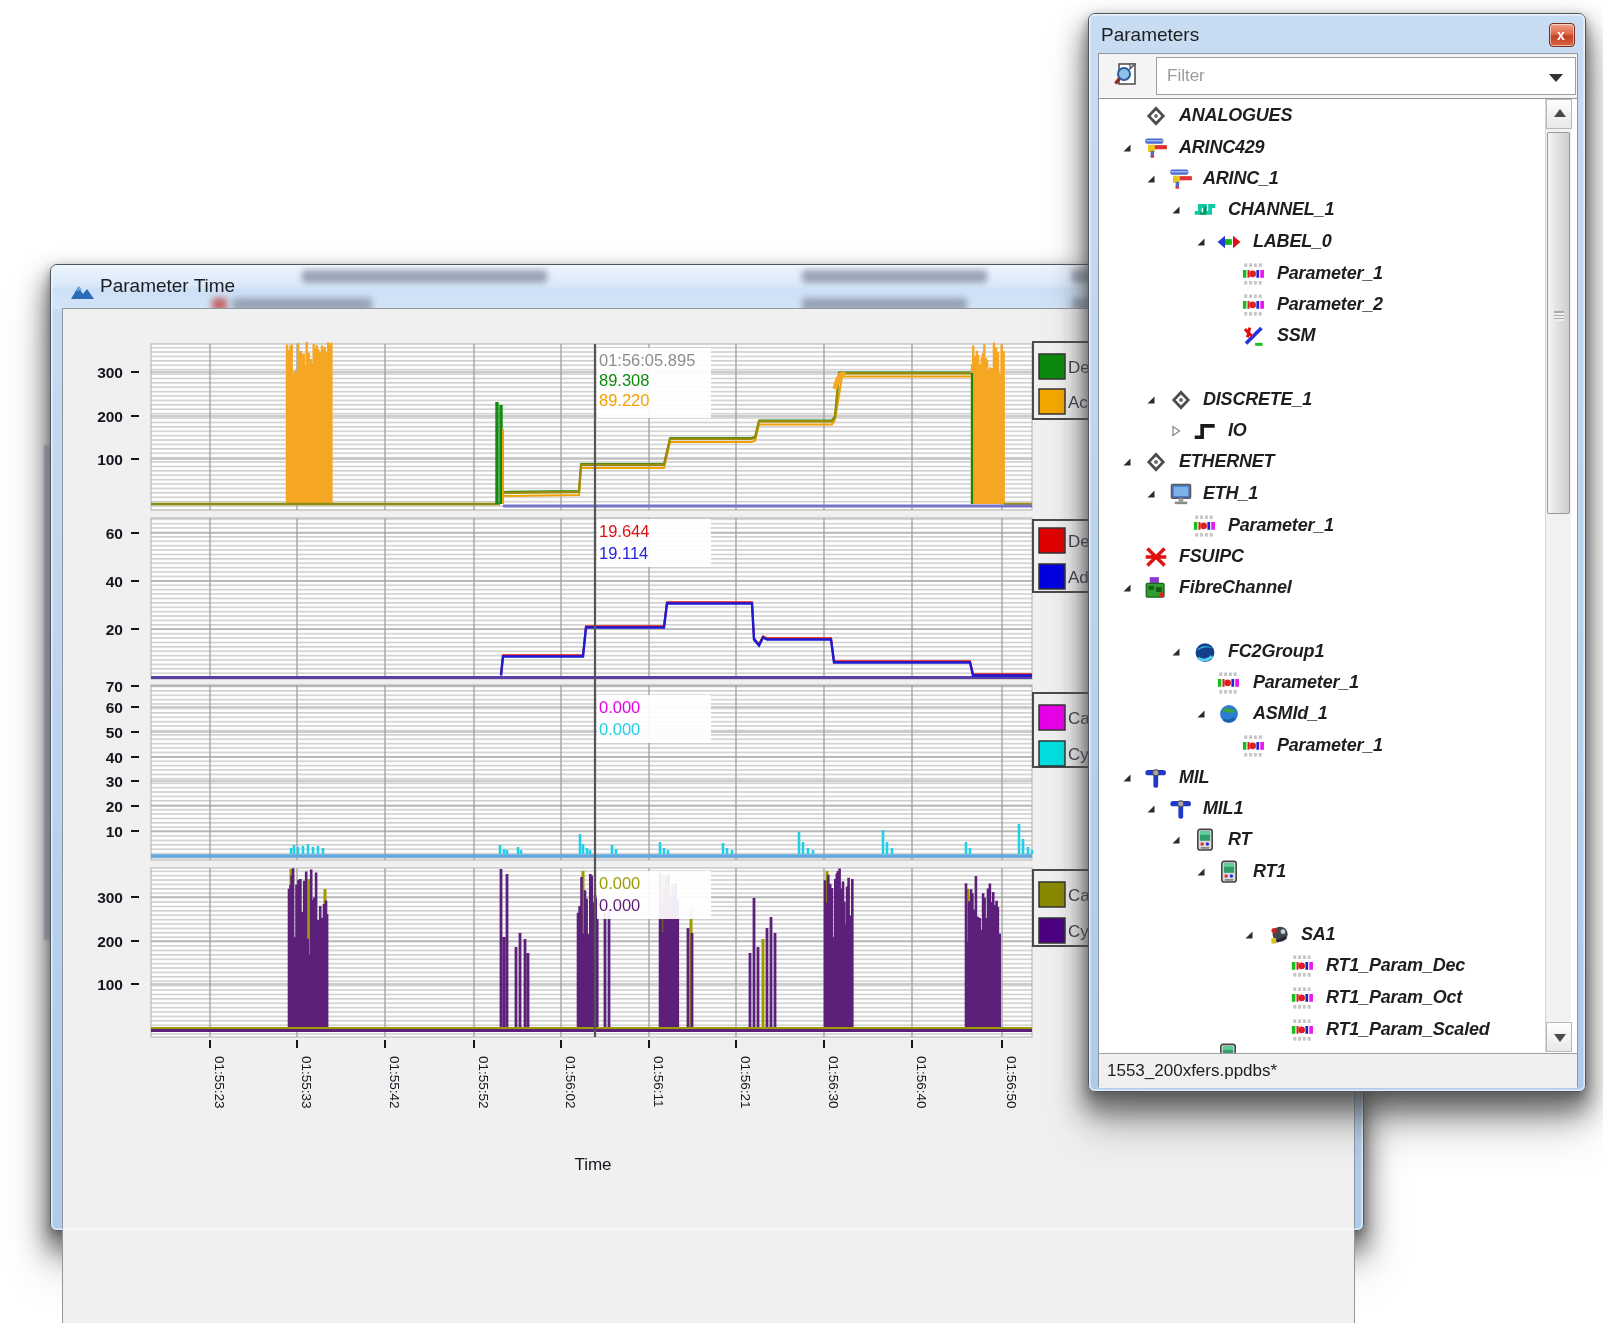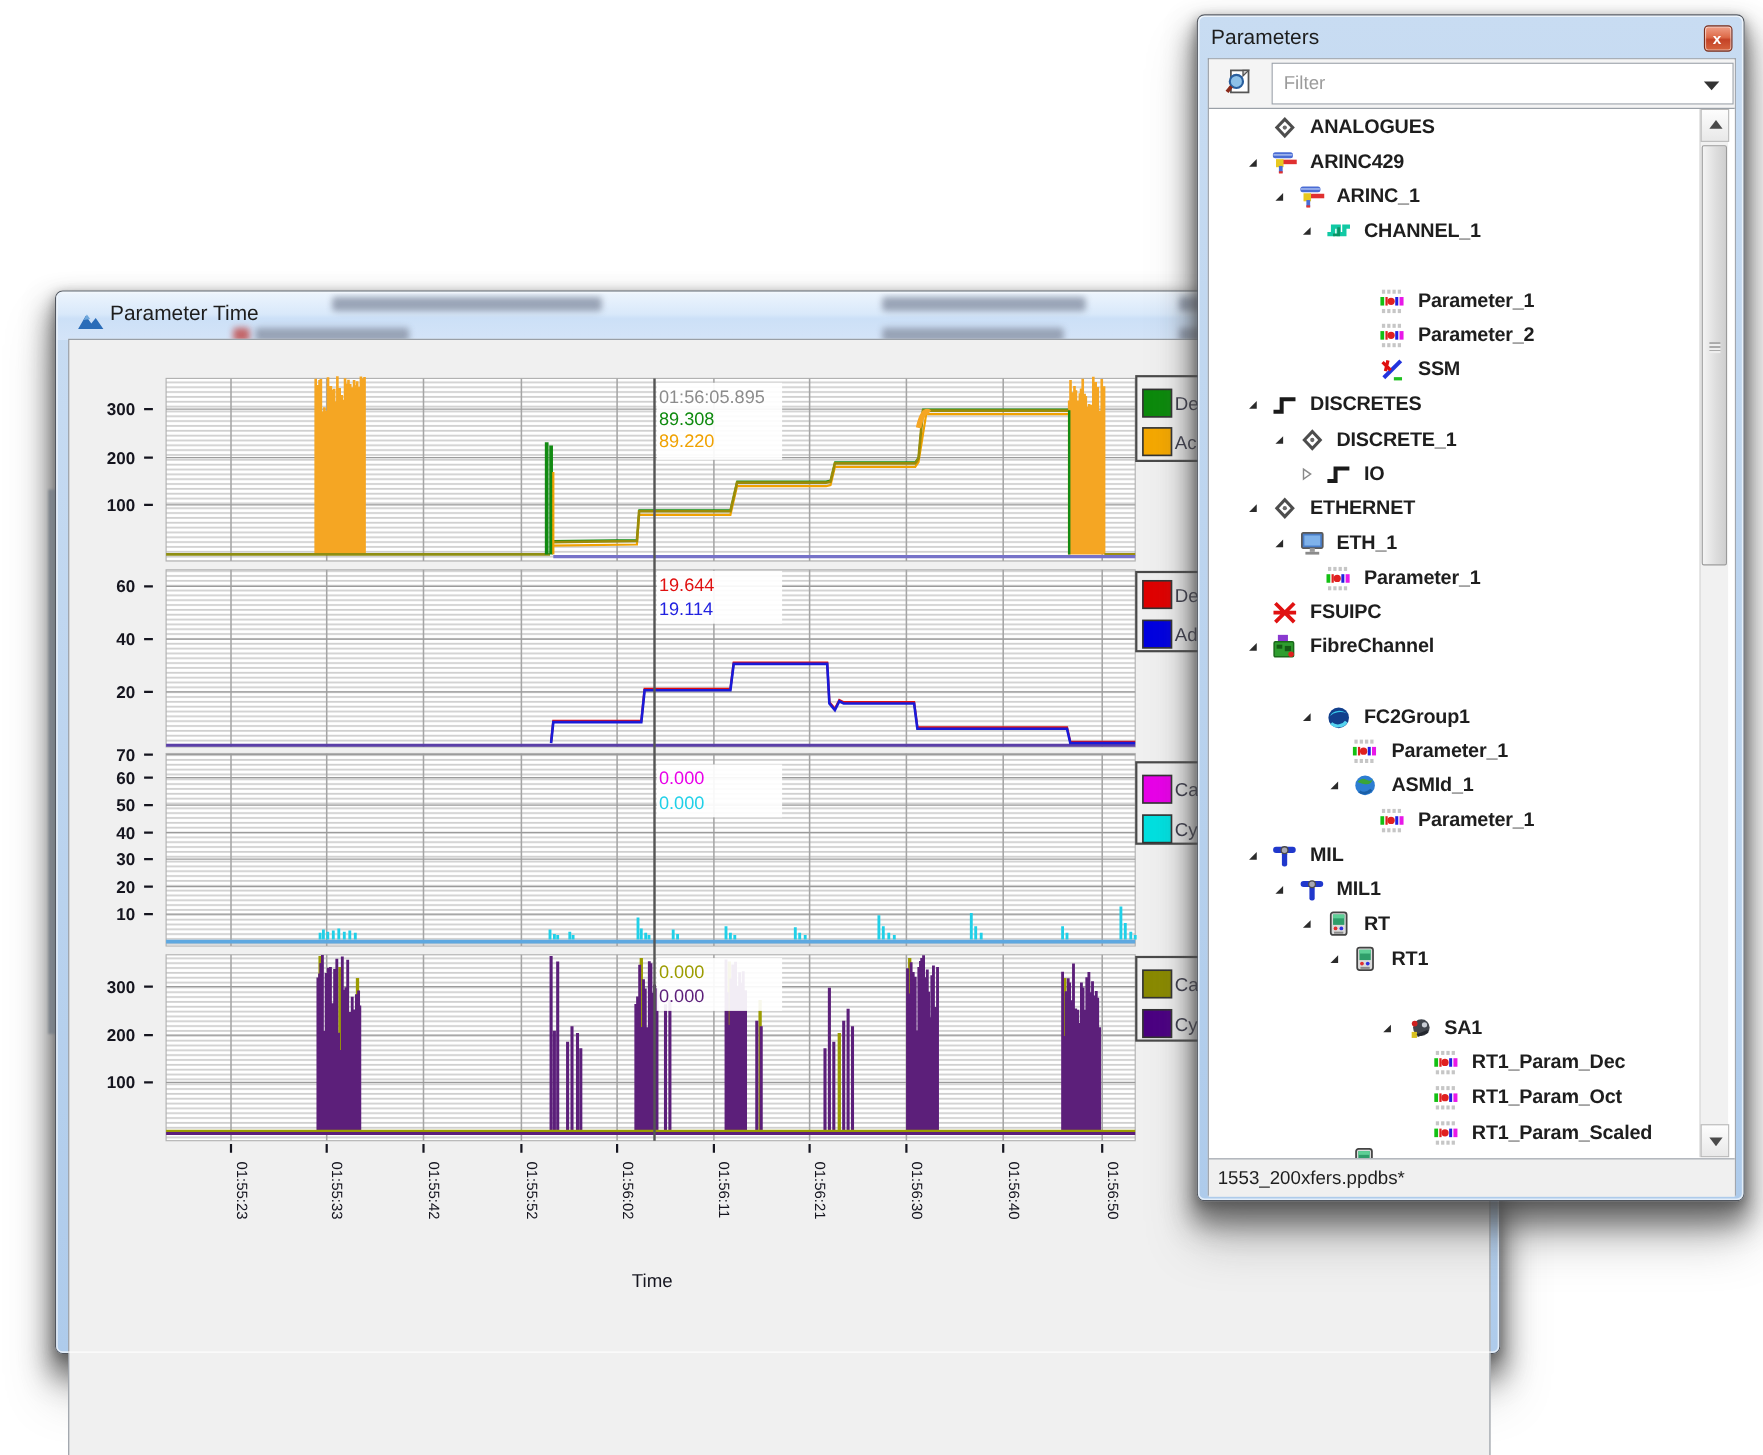--- a/index.html
+++ b/index.html
@@ -32,21 +32,21 @@
   background:#f0f0f0; border:1px solid #8f969e; border-bottom:none; }
 #toolbar { position:absolute; left:0; top:0; width:478px; height:44px; background:#f4f4f4; }
 #finput { position:absolute; left:57px; top:3px; width:420px; height:38px; background:#fff;
   border:1px solid #9aa0a8; }
 #finput span { position:absolute; left:10px; top:8px; color:#9b9b9b; font-size:17px; }
 #farrow { position:absolute; right:12px; top:16px; width:0; height:0;
   border-left:7px solid transparent; border-right:7px solid transparent; border-top:8px solid #333; }
 #ficon { position:absolute; left:14px; top:8px; width:28px; height:28px; }
 #treearea { position:absolute; left:0; top:44px; width:478px; height:955px; background:#fff;
   border-top:1px solid #8f969e; overflow:hidden; }
-.trow { position:absolute; left:12px; width:100%; height:31px; }
+.trow { position:absolute; left:0; width:100%; height:31px;font-style:italic; }
 .texp { position:absolute; top:7px; width:16px; height:16px; }
 .tico { position:absolute; top:3px; width:24px; height:24px; }
 .tlab { position:absolute; top:4px; font-size:18px; font-weight:600; color:#1e1e1e; letter-spacing:-0.2px; }
 #vsb { position:absolute; right:6px; top:0; width:26px; height:953px; background:#f1f1f1;
   border-left:1px solid #d4d4d4; }
 .sbtn { position:absolute; left:0; width:26px; height:30px; background:linear-gradient(#fdfdfd,#e8e8e8);
   border:1px solid #b8b8b8; }
 .sbtn .tri { position:absolute; left:7px; width:0; height:0;
   border-left:6px solid transparent; border-right:6px solid transparent; }
 #sbthumb { position:absolute; left:1px; top:33px; width:23px; height:382px; border-radius:2px;
@@ -348,46 +348,46 @@
         </div>
 <div class="trow" style="top:96px">
           <svg class="texp" style="left:69px">
             <use href="#i-exp"></use>
           </svg>
           <svg class="tico" style="left:94px">
             <use href="#i-wave"></use>
           </svg>
           <span class="tlab" style="left:129px">CHANNEL_1</span>
         </div>
+<div class="trow" style="top:128px">
+          <svg class="texp" style="left:94px">
+            <use href="#i-exp"></use>
+          </svg>
+          <svg class="tico" style="left:118px">
+            <use href="#i-label"></use>
+          </svg>
+          <span class="tlab" style="left:154px">LABEL_0</span>
+        </div>
 <div class="trow" style="top:160px">
           <svg class="tico" style="left:143px">
             <use href="#i-param"></use>
           </svg>
           <span class="tlab" style="left:178px">Parameter_1</span>
         </div>
 <div class="trow" style="top:191px">
           <svg class="tico" style="left:143px">
             <use href="#i-param"></use>
           </svg>
           <span class="tlab" style="left:178px">Parameter_2</span>
         </div>
 <div class="trow" style="top:222px">
           <svg class="tico" style="left:143px">
             <use href="#i-ssm"></use>
           </svg>
           <span class="tlab" style="left:178px">SSM</span>
-        </div>
-<div class="trow" style="top:254px">
-          <svg class="texp" style="left:20px">
-            <use href="#i-exp"></use>
-          </svg>
-          <svg class="tico" style="left:45px">
-            <use href="#i-step"></use>
-          </svg>
-          <span class="tlab" style="left:80px">DISCRETES</span>
         </div>
 <div class="trow" style="top:286px">
           <svg class="texp" style="left:44px">
             <use href="#i-exp"></use>
           </svg>
           <svg class="tico" style="left:70px">
             <use href="#i-diamond"></use>
           </svg>
           <span class="tlab" style="left:104px">DISCRETE_1</span>
         </div>

